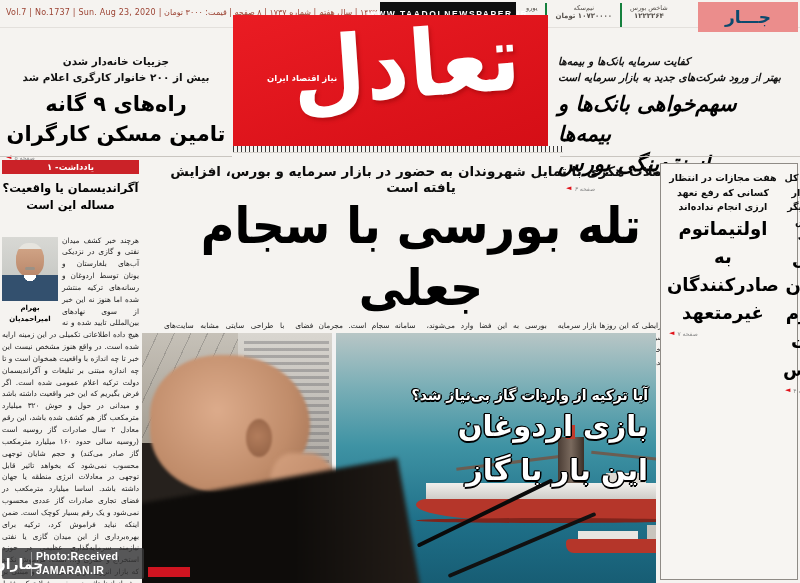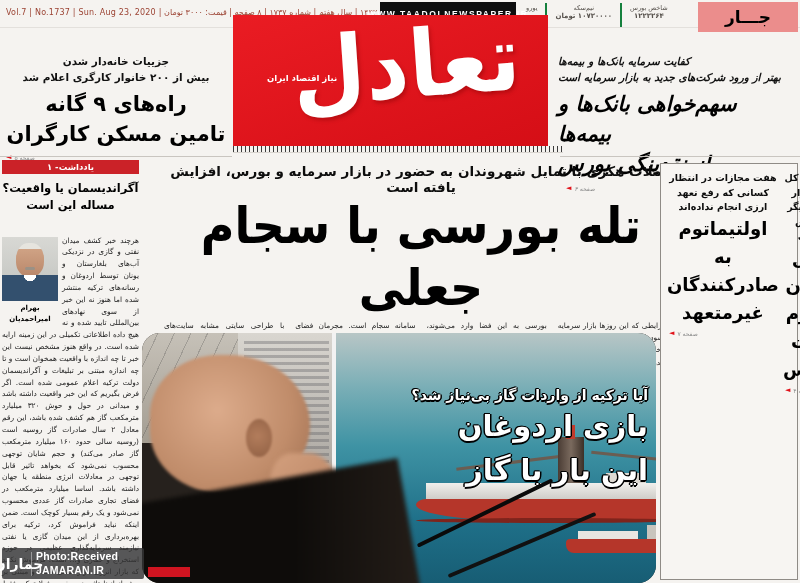--- a/index.html
+++ b/index.html
@@ -15,21 +15,21 @@
   .dateline .en { letter-spacing:.2px; }
   .urlbar { position:absolute; left:380px; top:2px; width:136px; height:23px; background:#0e0e0e;
             color:#fff; font-family:"Liberation Sans", sans-serif; font-size:8.5px; font-weight:bold;
             letter-spacing:1.6px; display:flex; align-items:center; justify-content:center; }
   .market { position:absolute; left:518px; top:3px; height:24px; display:flex; direction:rtl; }
   .mcell { padding:1px 8px; border-left:2px solid #15803d; text-align:center; color:#55504b; }
   .mcell:last-child { border-left:none; }
   .mlabel { font-size:6.5px; }
   .mvalue { font-size:7px; font-weight:bold; }
   .adbadge { position:absolute; right:2px; top:2px; width:100px; height:30px; background:#eb8d8c;
-             color:#000000; display:flex; align-items:center; justify-content:center;
+             color:#0c4a6e; display:flex; align-items:center; justify-content:center;
              font-size:17px; font-weight:bold; }
   .adbadge:after { content:""; position:absolute; left:10px; bottom:-6px; border:6px solid transparent;
                    border-top-color:#eb8d8c; border-left-width:2px; }
 
   
   .masthead { position:absolute; left:233px; top:15px; width:315px; height:131px;
               background:linear-gradient(160deg,#ea1c23,#d50e16); overflow:hidden; }
   .logo-calli { position:absolute; right:18px; top:-4px; color:#fff; font-size:92px; font-weight:bold;
                 transform:rotate(-4deg) scaleX(.92); line-height:1.2; text-shadow:2px 3px 4px rgba(120,0,0,.35); }
   .logo-sub { position:absolute; left:34px; top:58px; color:#fff; font-size:8.5px; font-weight:bold; }
@@ -53,21 +53,21 @@
   .main { position:absolute; left:142px; top:163px; width:514px; text-align:center;margin-left:22px; }
   .main-kicker { font-size:13.5px; font-weight:bold; color:#0d0d0d; }
   .main-headline { font-size:46px; font-weight:bold; color:#000; line-height:1.25;
                    transform:scaleY(1.08); transform-origin:top; letter-spacing:-1px; }
   .main-cols { margin-top:10px; display:grid; grid-template-columns:repeat(4,1fr); gap:0 11px;
                direction:rtl; text-align:justify; font-size:7.4px; line-height:1.65; color:#1c1c1c;
                position:relative; height:56px; overflow:hidden; }
   .main-cols .pagemark { position:absolute; left:0; bottom:0; }
 
   
-  .photo { position:absolute; left:142px; top:333px; width:514px; height:250px; background:#26211d; overflow:hidden;border-radius:18px; }
+  .photo { position:absolute; left:142px; top:333px; width:514px; height:250px; background:#26211d; overflow:hidden; }
   .ph-wall { position:absolute; left:0; top:0; width:200px; height:110px;
              background:linear-gradient(180deg,#c6c1b8,#a39d92); }
   .ph-wall:before { content:""; position:absolute; inset:0;
              background:repeating-linear-gradient(115deg,transparent 0 14px,rgba(60,60,60,.25) 14px 15px); }
   .ph-panelA { position:absolute; left:96px; top:0; width:97px; height:250px;
                background:linear-gradient(180deg,#d9d6d0 0%,#b8b4ae 40%,#8e8a84 100%); }
   .ph-panelA:before { content:""; position:absolute; inset:8px 6px;
                background:repeating-linear-gradient(0deg,rgba(90,90,95,.35) 0 3px,transparent 3px 7px); }
   .ph-bezel { position:absolute; left:190px; top:0; width:4px; height:250px; background:#f2f2f2; }
   .ph-panelB { position:absolute; left:194px; top:0; width:320px; height:250px;

